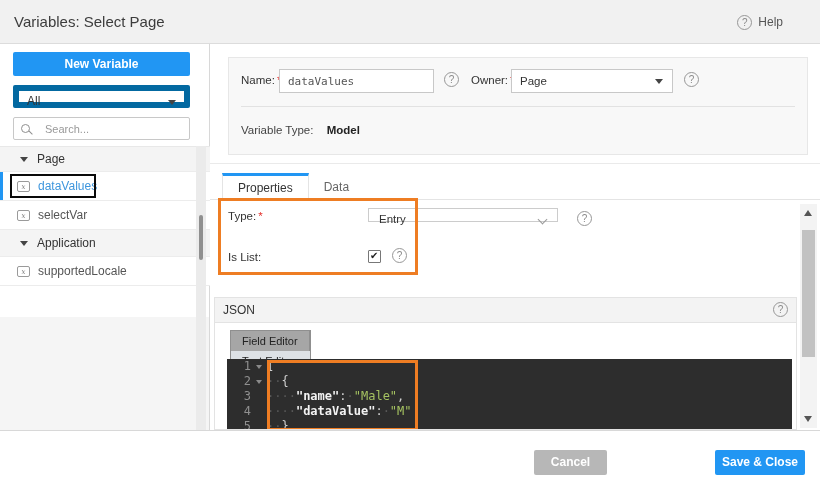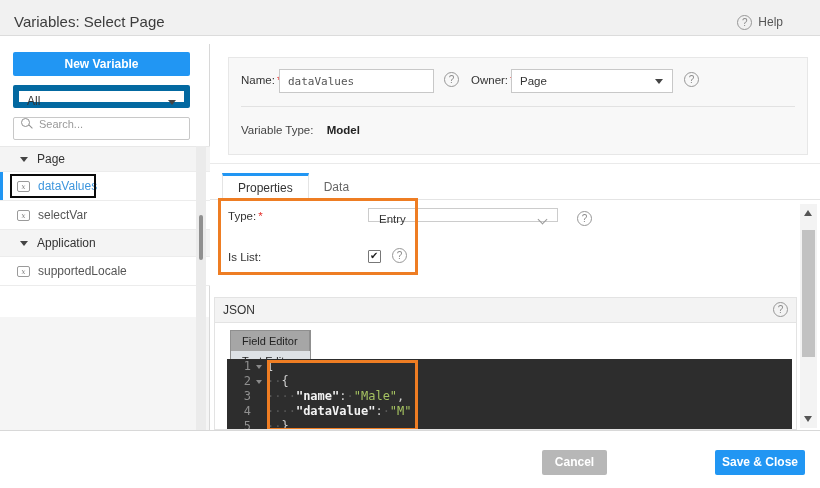--- a/index.html
+++ b/index.html
@@ -1,32 +1,32 @@
 <!DOCTYPE html>
 <html><head>
 <meta charset="utf-8">
 <style>
   * { margin:0; padding:0; box-sizing:border-box; }
   html,body { background:#fff; }
   body { font-family:"Liberation Sans", sans-serif; color:#333; }
   .window { position:relative; width:820px; height:488px; background:#fff; overflow:hidden; font-size:12px; }
 
   
-  .top-header { position:absolute; left:0; top:0; width:820px; height:36px; background:#f1f1f1; border-bottom:1px solid #dcdcdc; }
+  .top-header { position:absolute; left:0; top:0; width:820px; height:44px; background:#f1f1f1; border-bottom:1px solid #dcdcdc; }
   .top-title { position:absolute; left:14px; top:0; line-height:44px; font-size:15px; color:#3c3c3c; }
   .help-group { position:absolute; right:37px; top:0; height:44px; display:flex; align-items:center; gap:6px; color:#555; cursor:pointer; }
 
   .qicon { width:15px; height:15px; border:1px solid #979797; border-radius:50%; color:#8a8a8a; font-size:10px; line-height:13px; text-align:center; display:inline-block; background:transparent; }
 
   
   .sidebar { position:absolute; left:0; top:44px; width:210px; height:386px; background:#fff; border-right:1px solid #d8d8d8; }
   .new-var-btn { position:absolute; left:13px; top:8px; width:177px; height:24px; background:#2196f3; color:#fff; font-weight:bold; font-size:12px; text-align:center; line-height:24px; border-radius:2px; cursor:pointer; }
   .side-select { position:absolute; left:13px; top:41px; width:177px; height:23px; background:#fff; border:6px solid #0369a1; border-radius:2px; line-height:21px; padding-left:8px; color:#333; cursor:pointer; }
   .side-select .tri { position:absolute; right:8px; top:9px; }
-  .side-search { position:absolute; left:13px; top:73px; width:177px; height:23px; background:#fff; border:1px solid #c8c8c8; border-radius:2px; display:flex; align-items:flex-start; padding-left:7px; gap:9px; }
+  .side-search { position:absolute; left:13px; top:73px; width:177px; height:23px; background:#fff; border:1px solid #c8c8c8; border-radius:2px; display:flex; align-items:center; padding-left:7px; gap:15px; }
   .side-search input { border:none; outline:none; width:140px; font-size:11px; color:#555; font-family:"Liberation Sans",sans-serif; background:transparent; }
   .side-search input::placeholder { color:#999; }
   .search-glyph { position:relative; width:9px; height:9px; border:1.4px solid #8f8f8f; border-radius:50%; flex:0 0 auto; }
   .search-glyph::after { content:""; position:absolute; width:5px; height:1.4px; background:#8f8f8f; right:-4px; bottom:-1px; transform:rotate(45deg); }
 
   .tree { position:absolute; left:0; top:102px; width:210px; }
   .trow { position:relative; width:210px; border-bottom:1px solid #ececec; display:flex; align-items:center; cursor:pointer; }
   .trow.group { height:27px; background:#f4f4f4; }
   .trow.item { height:29px; background:#fff; }
   .trow.group:first-child { border-top:1px solid #e8e8e8; height:26px; }
@@ -100,21 +100,21 @@
   
   .v-scroll { position:absolute; right:3px; top:4px; width:17px; height:224px; background:#f3f3f3; }
   .v-scroll .arrow-up, .v-scroll .arrow-down { position:absolute; left:4px; width:0; height:0; border-left:4.5px solid transparent; border-right:4.5px solid transparent; cursor:pointer; }
   .arrow-up { top:6px; border-bottom:6px solid #555; }
   .arrow-down { bottom:6px; border-top:6px solid #555; }
   .v-thumb { position:absolute; left:2px; top:26px; width:13px; height:127px; background:#c2c2c2; cursor:grab; }
 
   
   .footer { position:absolute; left:0; bottom:0; width:820px; height:58px; background:#fff; border-top:1px solid #d8d8d8; }
   .fbtn { position:absolute; top:19px; height:25px; border-radius:2px; color:#fff; font-weight:bold; font-size:12px; text-align:center; line-height:25px; cursor:pointer; }
-  .btn-cancel { right:213px; width:65px; background:#b7b7b7; }
+  .btn-cancel { right:213px; width:73px; background:#b7b7b7; }
   .btn-save { right:114px; width:89px; background:#8f8f8f; }
   .btn-saveclose { right:15px; width:90px; background:#2196f3; }
 </style>
 </head>
 <body>
 
 <div class="window">
 
   <div class="top-header">
     <div class="top-title">Variables: Select Page</div>

